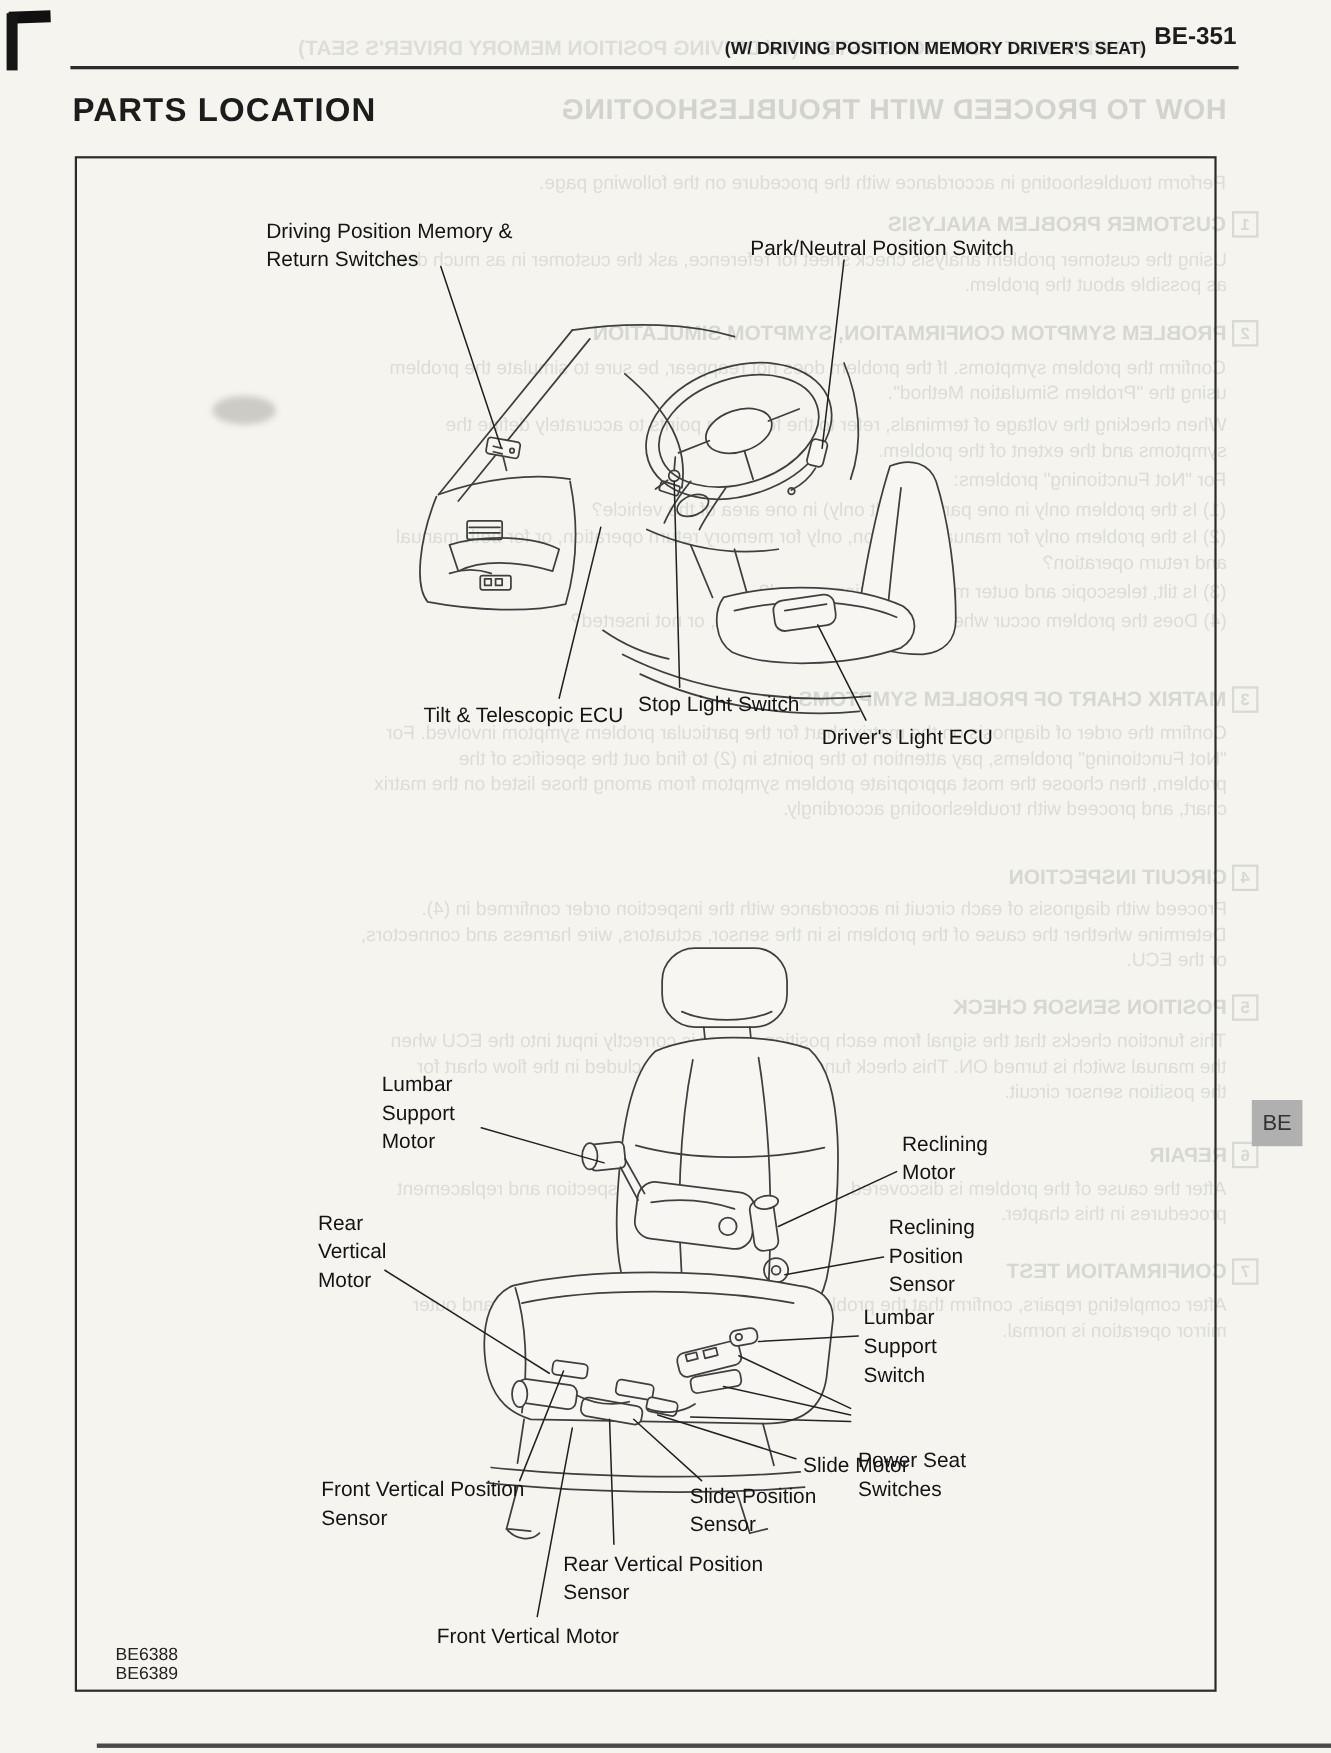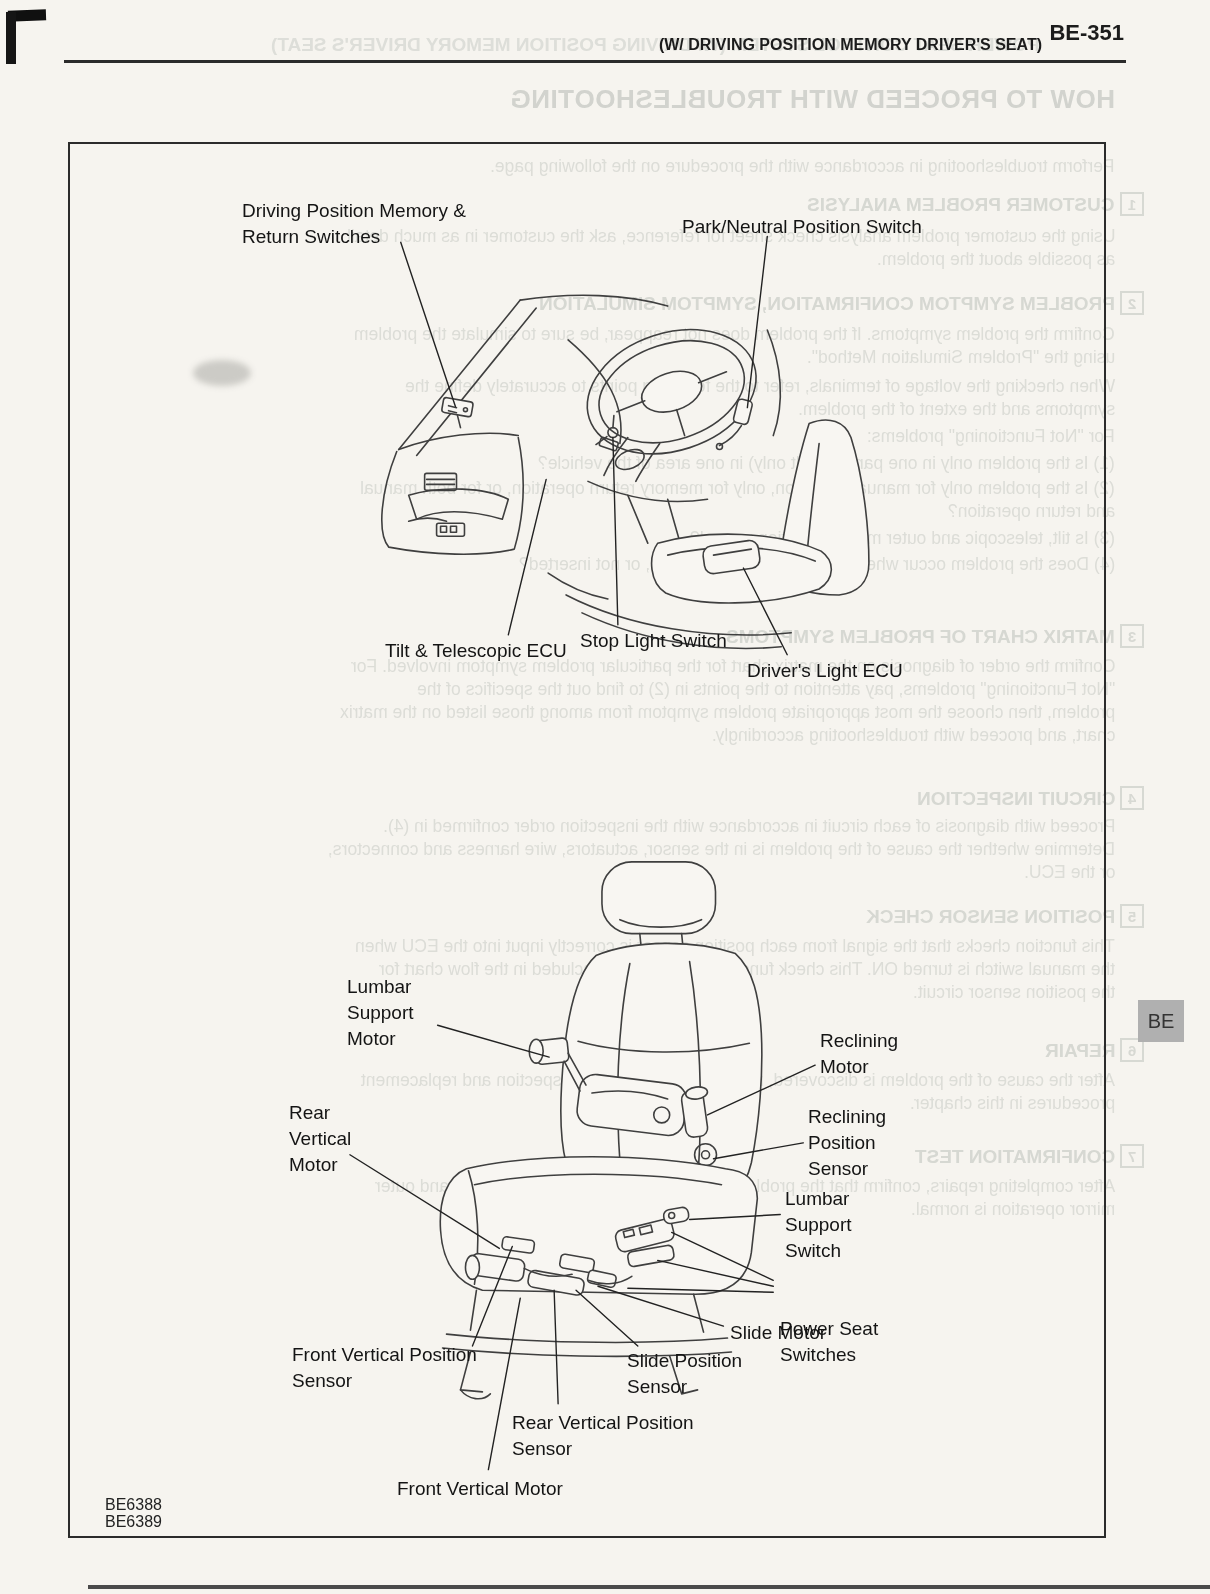--- a/index.html
+++ b/index.html
@@ -90,20 +90,21 @@
   <div class="bsq" style="top:904px">5</div>
   <div class="bsq" style="top:1038px">6</div>
   <div class="bsq" style="top:1144px">7</div>
 </div>
 
 <div class="front">
 
   <div class="hdr-line2">(W/ DRIVING POSITION MEMORY DRIVER'S SEAT)</div>
   <div class="hdr-pageno">BE-351</div>
   <div class="hdr-rule"></div>
+  <div class="section-title">PARTS LOCATION</div>
 
   <div class="figure-box">
 
     <svg viewBox="0 0 1038 1396" fill="none" stroke="#3f3f3f" stroke-width="1.6" stroke-linecap="round" stroke-linejoin="round">
 
       <g>
         <g>
           <path d="M452 156 L330 306"></path>
           <path d="M468 164 L348 312"></path>
           <path d="M452 156 C505 148 560 150 600 162"></path>

